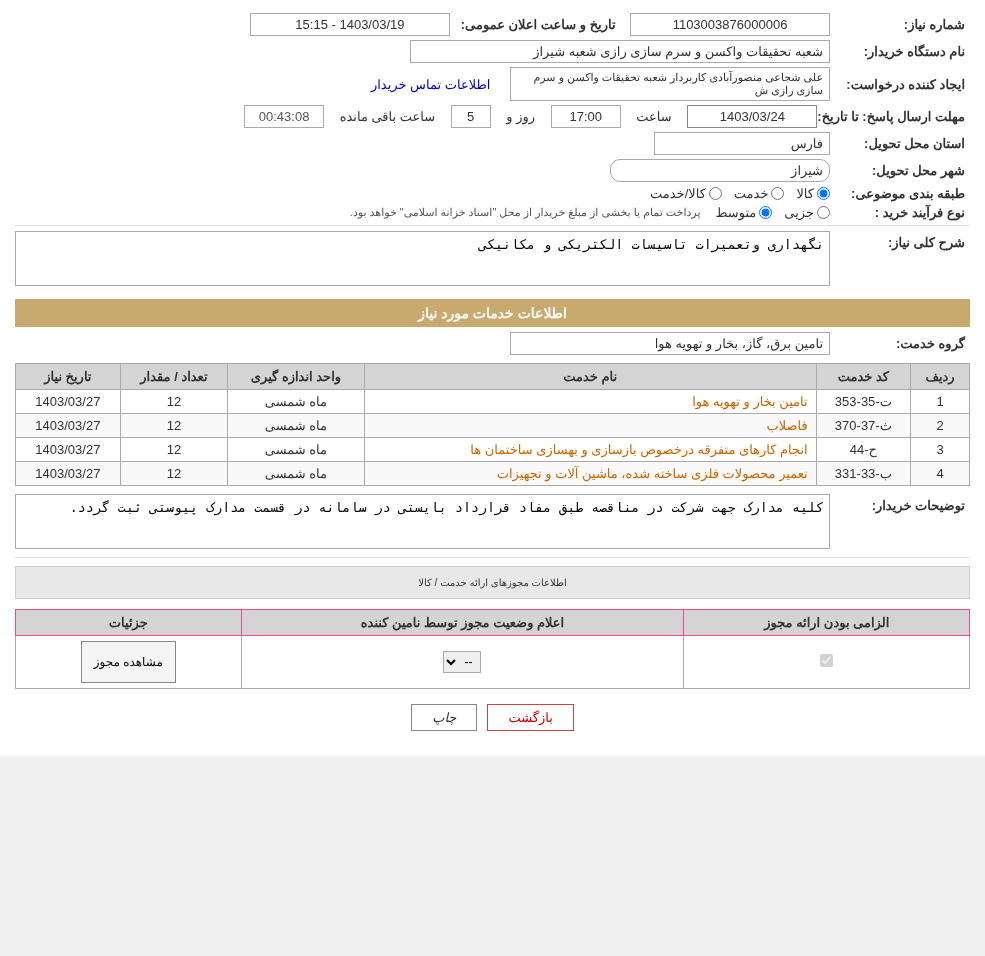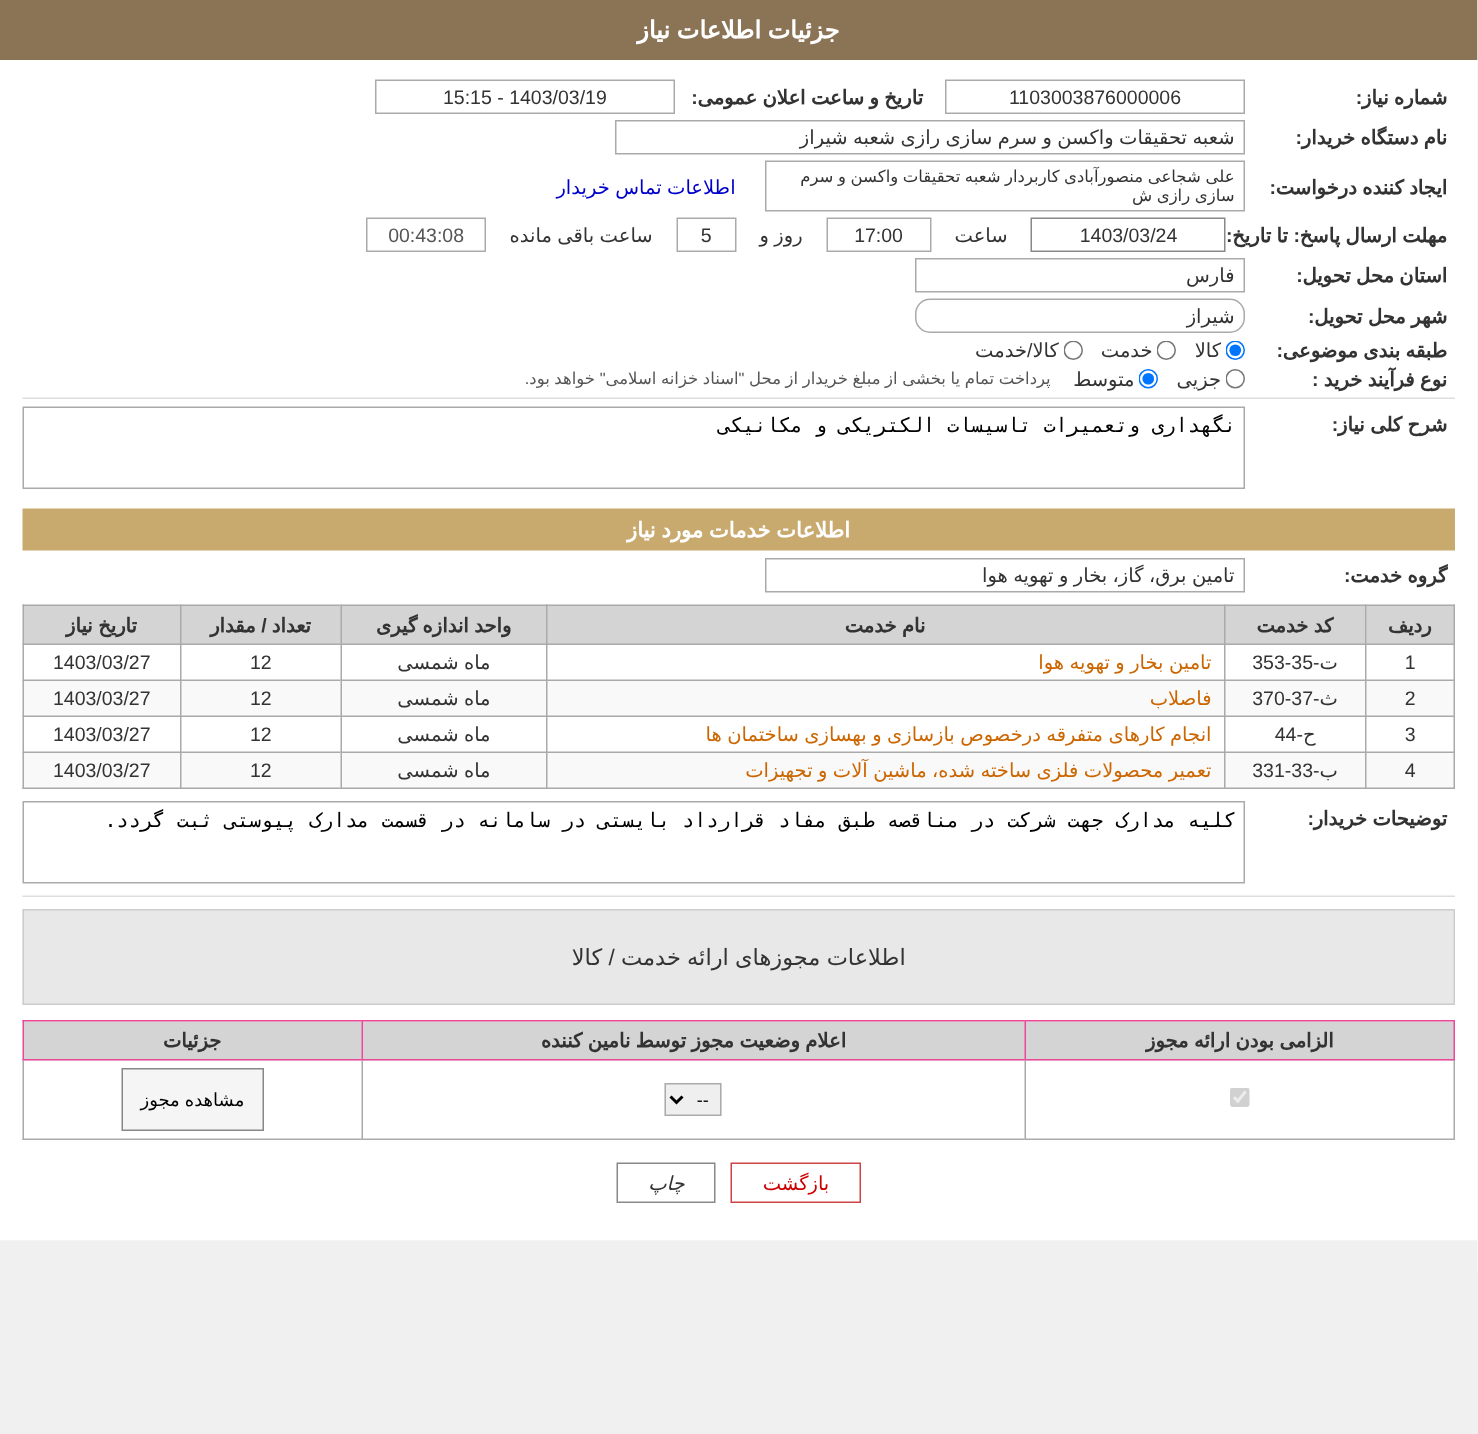--- a/index.html
+++ b/index.html
@@ -179,37 +179,34 @@
     }
     .date-row {
       display: flex;
       align-items: center;
       gap: 6px;
       direction: rtl;
     }
     .permissions-sub-title {
       text-align: center;
       background: #e8e8e8;
-      padding: 22px;
-      font-size: 15px;
+      padding: 10px;
+      font-size: 10px;
       margin: 8px 0 0 0;
       border: 1px solid #ccc;
     }
     .checkbox-cell {
       text-align: center;
     }
   </style>
 </head>
 <body>
 
 <div class="page-wrapper">
 
-  <div class="header-bar">
-    <span>جزئیات اطلاعات نیاز</span>
-  </div>
 
   <div class="main-content">
 
     <div class="info-row" style="margin-bottom:4px;">
       <span class="lbl">شماره نیاز:</span>
       <div class="val">
         <span class="input-box input-medium" style="display:inline-block; width:200px; text-align:center;">1103003876000006</span>
         &nbsp;&nbsp;
         <span style="font-weight:bold;">تاریخ و ساعت اعلان عمومی:</span>
         &nbsp;
@@ -248,21 +245,21 @@
         &nbsp;
         <span>ساعت باقی مانده</span>
         &nbsp;
         <span class="input-box" style="width:80px; text-align:center; color:#555;">00:43:08</span>
       </div>
     </div>
 
     <div class="info-row" style="margin-bottom:4px;">
       <span class="lbl">استان محل تحویل:</span>
       <div class="val">
-        <span class="input-box" style="width:220px;">فارس</span>
+        <span class="input-box" style="width:176px;">فارس</span>
       </div>
     </div>
 
     <div class="info-row" style="margin-bottom:4px;">
       <span class="lbl">شهر محل تحویل:</span>
       <div class="val">
         <span class="input-box" style="width:220px;border-radius:10px;">شیراز</span>
       </div>
     </div>
 

